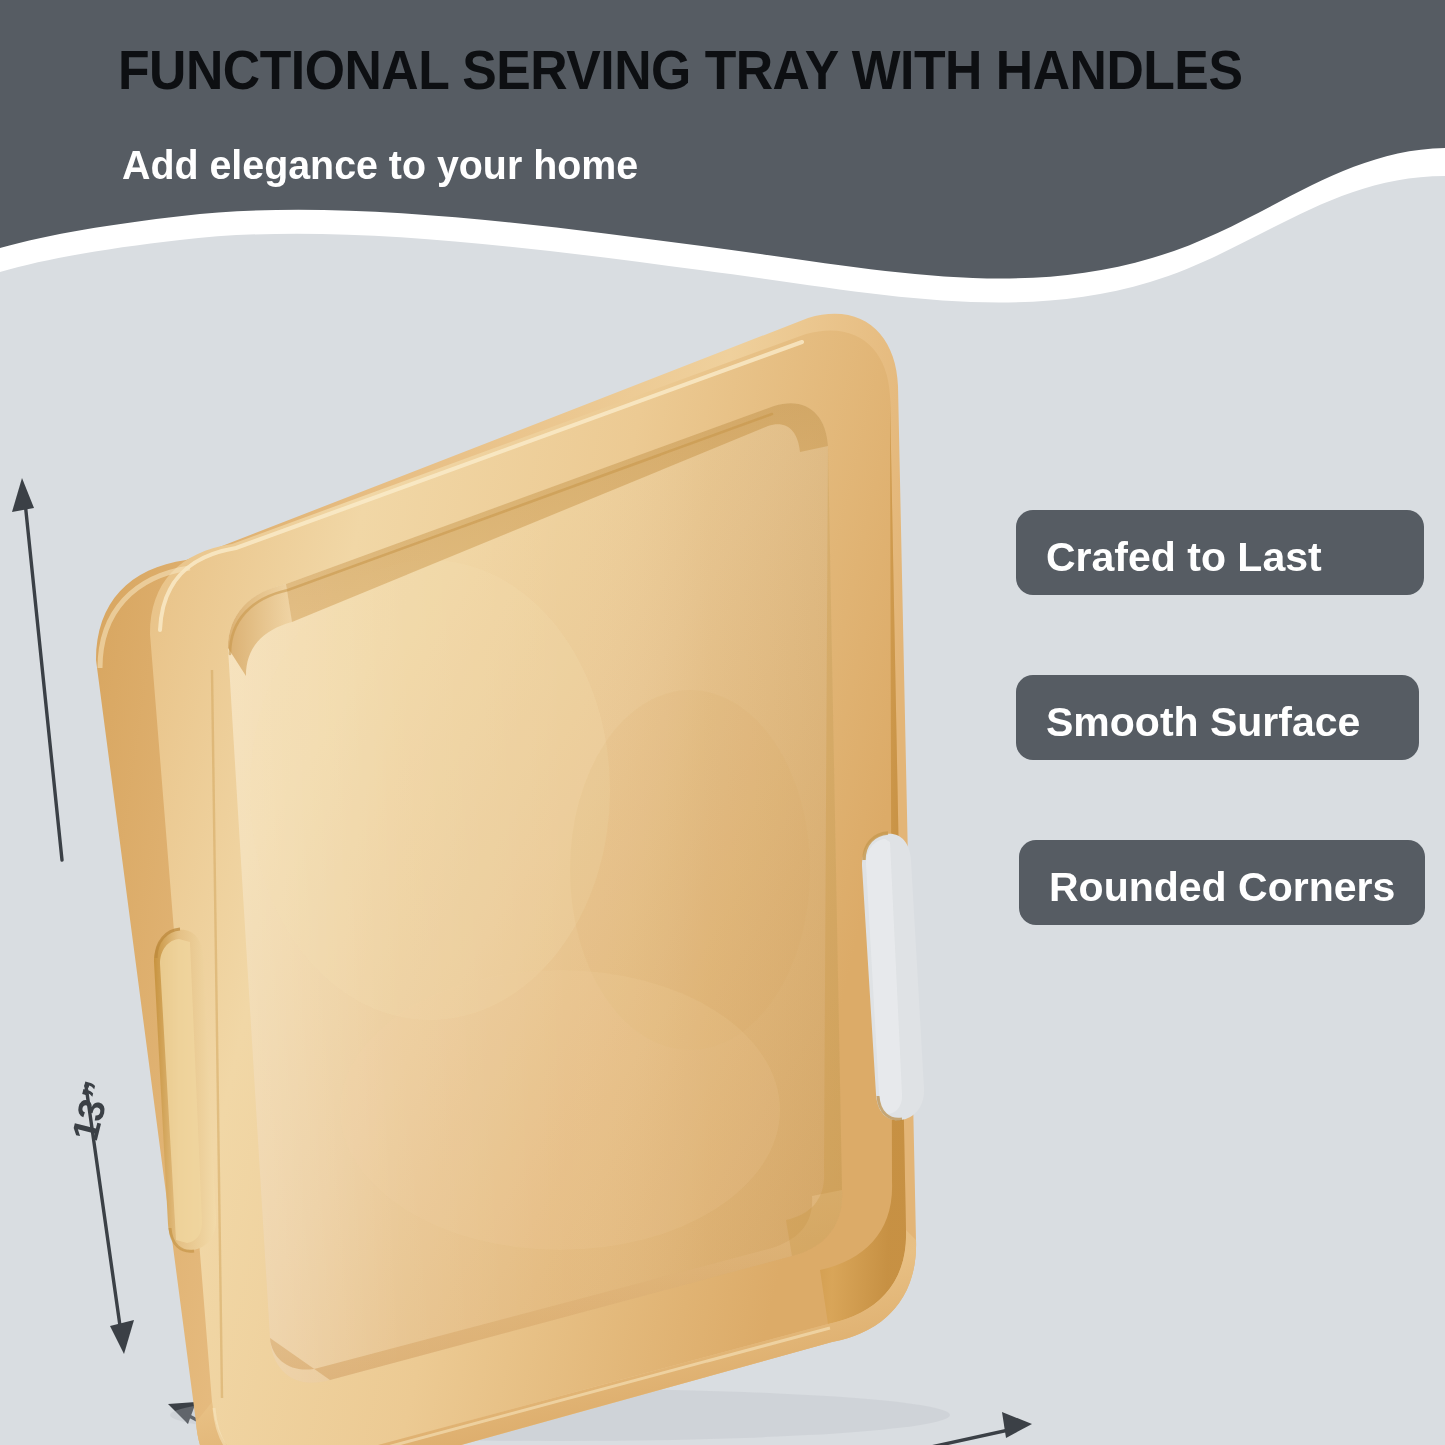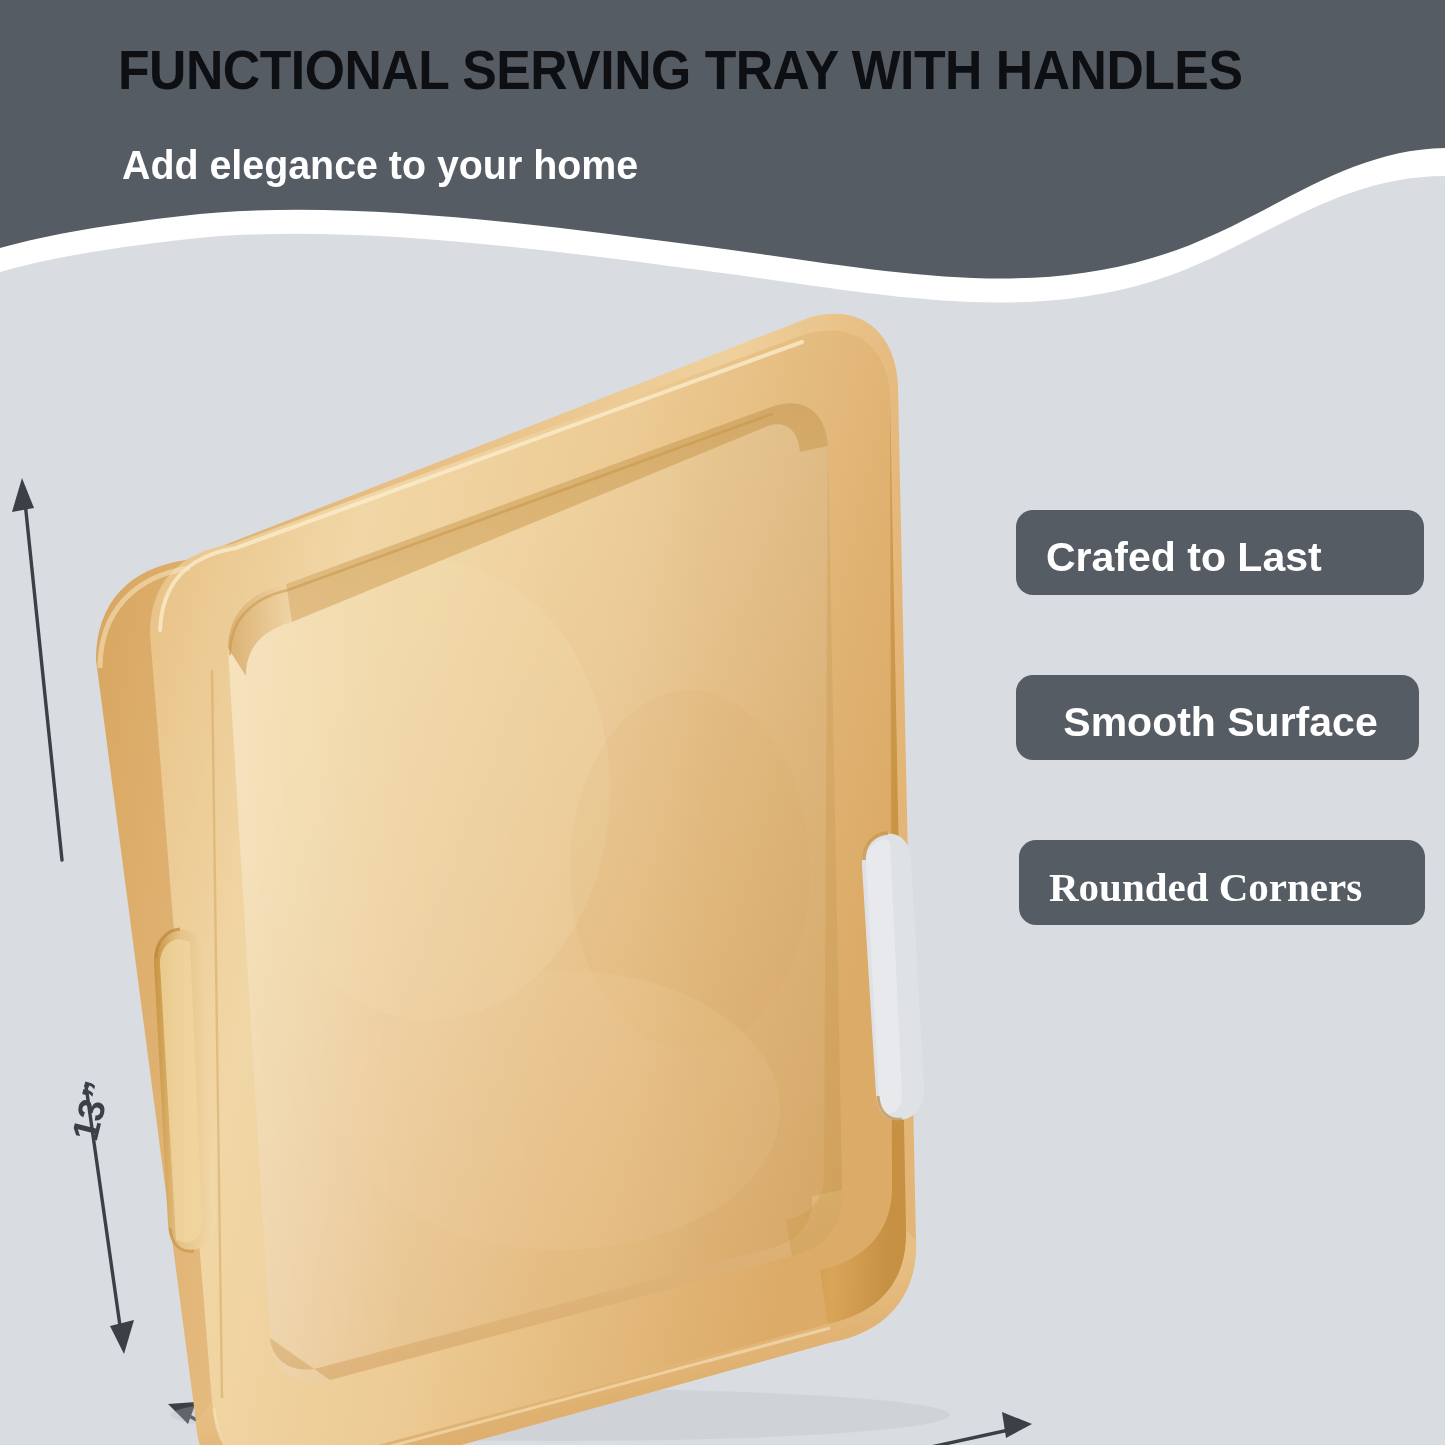--- a/index.html
+++ b/index.html
@@ -96,22 +96,22 @@
     font-size: 41px;
     font-weight: 700;
     padding: 25px 24px 14px 30px;
     margin-bottom: 80px;
     white-space: nowrap;
     box-sizing: border-box;
     line-height: 1.12;
   }
   .feature-badge:last-child { margin-bottom: 0; }
   #badge-0 { width: 408px; }
-  #badge-1 { width: 403px; text-align: center; }
-  #badge-2 { width: 406px; margin-left: 3px; font-family: Liberation Serif, serif; }
+  #badge-1 { width: 403px; }
+  #badge-2 { width: 406px; margin-left: 3px; }
 </style>
 </head>
 <body>
 
 <div id="canvas">
 
   <div class="product-stage">
     <svg class="product-svg" width="1060" height="1215" viewBox="0 0 1060 1215" xmlns="http://www.w3.org/2000/svg">
       <defs>
 

